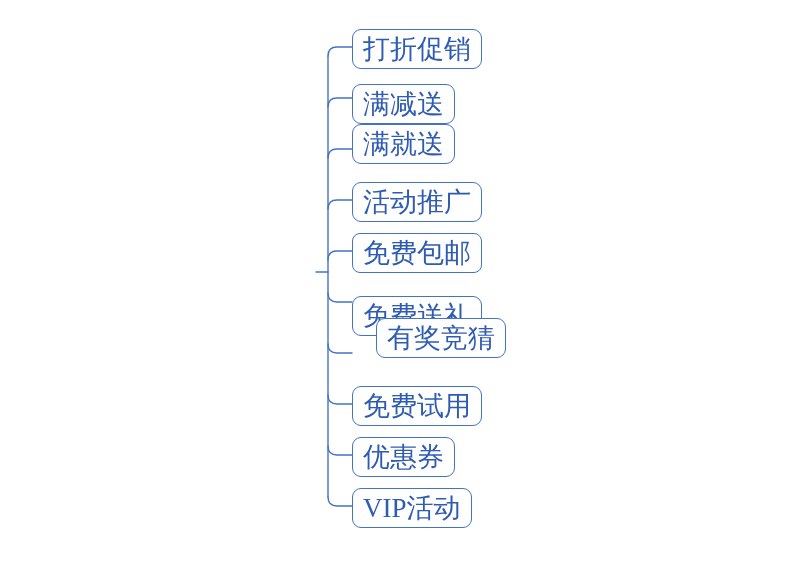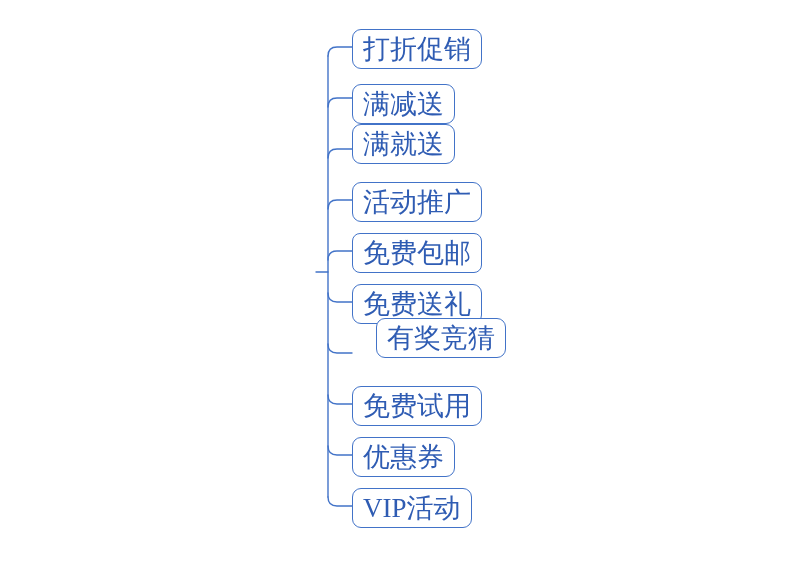--- a/index.html
+++ b/index.html
@@ -56,19 +56,19 @@
       <path d="M 328 395 Q 328 404 337 404 H 352"></path>
       <path d="M 328 446 Q 328 455 337 455 H 352"></path>
       <path d="M 328 497 Q 328 506 337 506 H 352"></path>
     </svg>
   <div id="children">
       <div class="node child" style="top: 29px;">打折促销</div>
       <div class="node child" style="top: 84px;">满减送</div>
       <div class="node child" style="top: 124px;">满就送</div>
       <div class="node child" style="top: 182px;">活动推广</div>
       <div class="node child" style="top: 233px; border-radius: 8px;">免费包邮</div>
-      <div class="node child" style="top: 284px;">免费送礼</div>
+      <div class="node child" style="top: 296px;">免费送礼</div>
       <div class="node child" style="top: 318px; margin-left: 24px;">有奖竞猜</div>
       <div class="node child" style="top: 386px;">免费试用</div>
       <div class="node child" style="top: 437px; text-align: right;">优惠券</div>
       <div class="node child" style="top: 488px;">VIP活动</div>
     </div>
 </div>
 
 </body></html>

